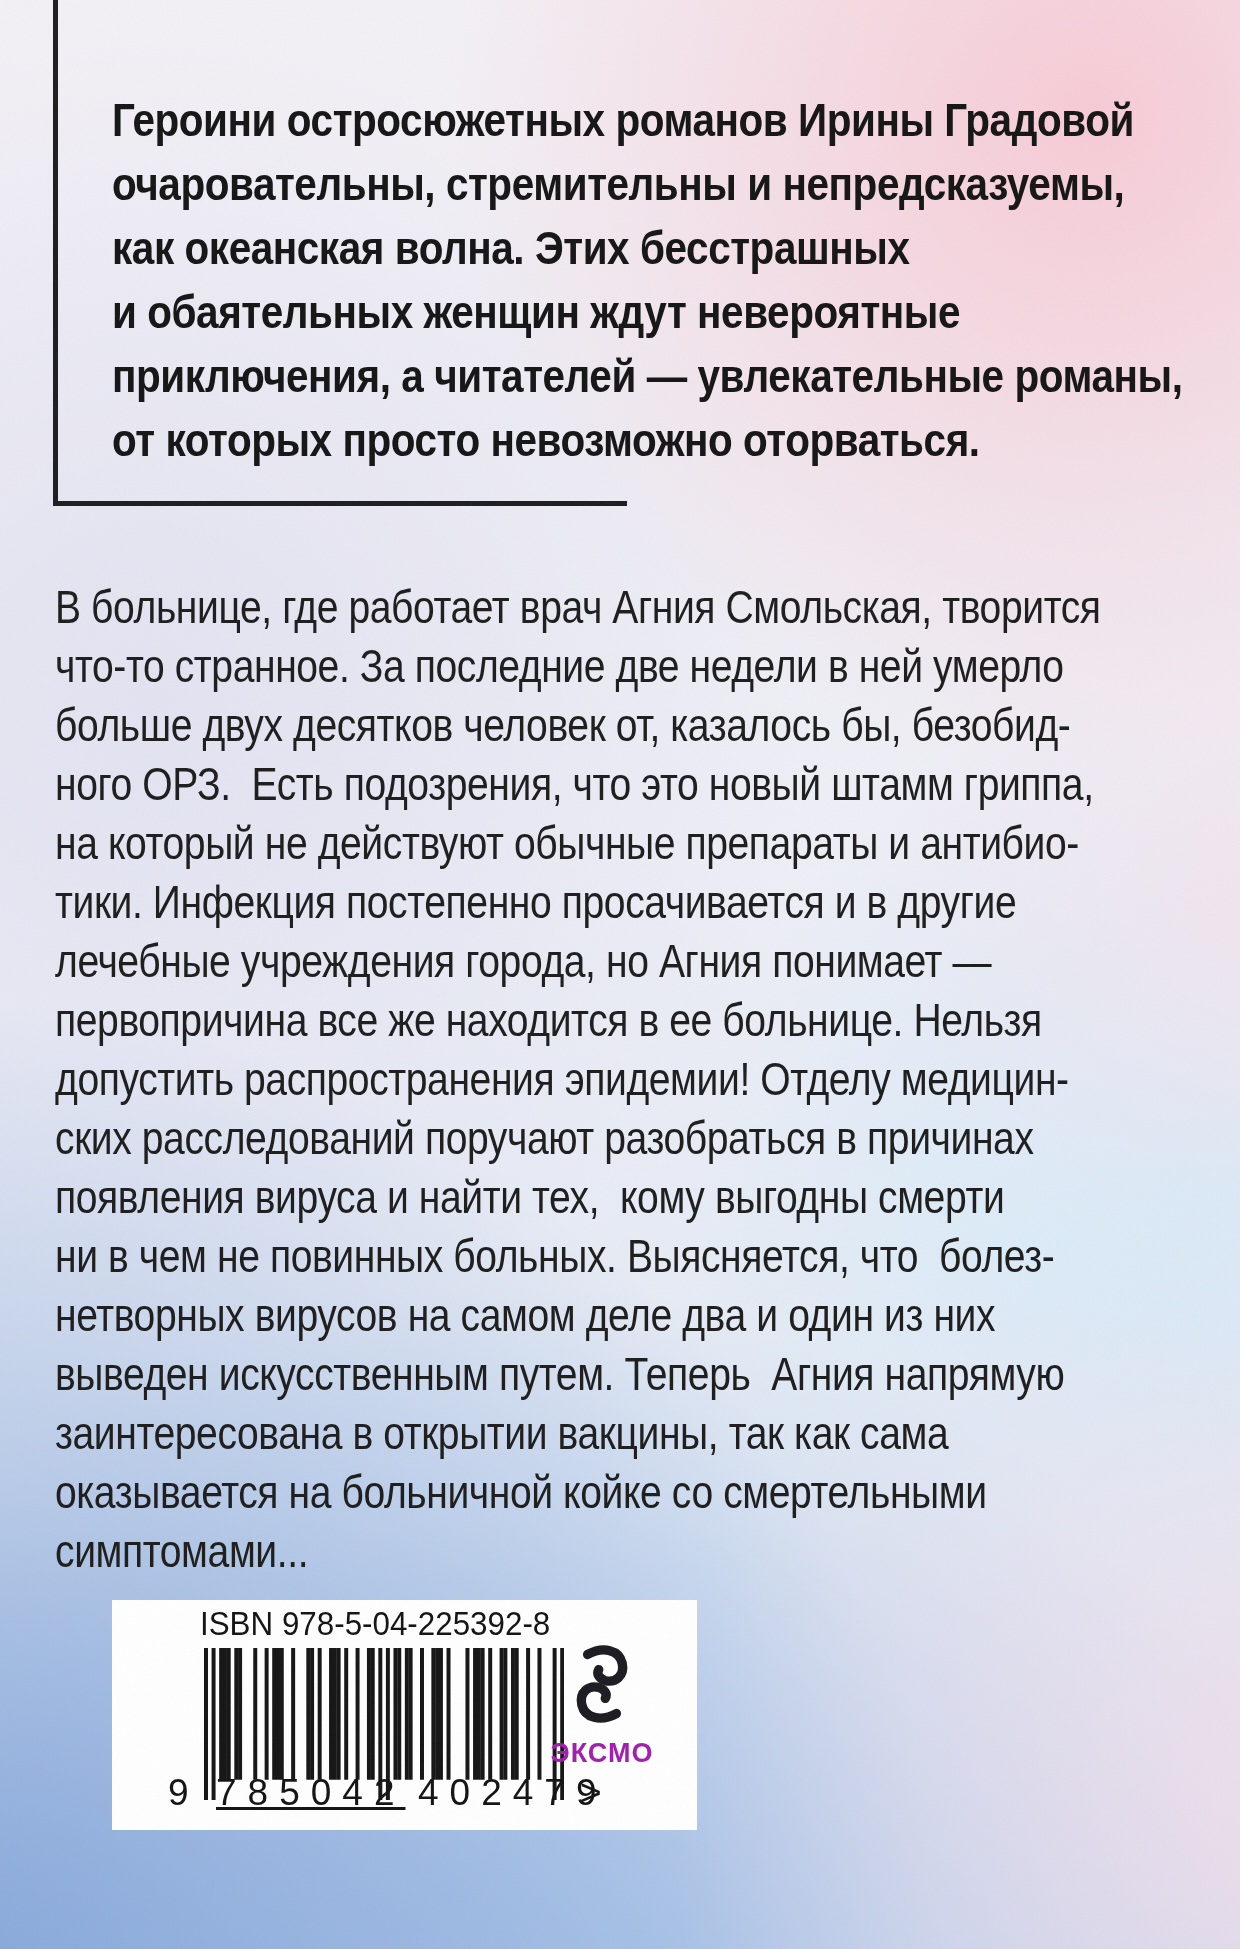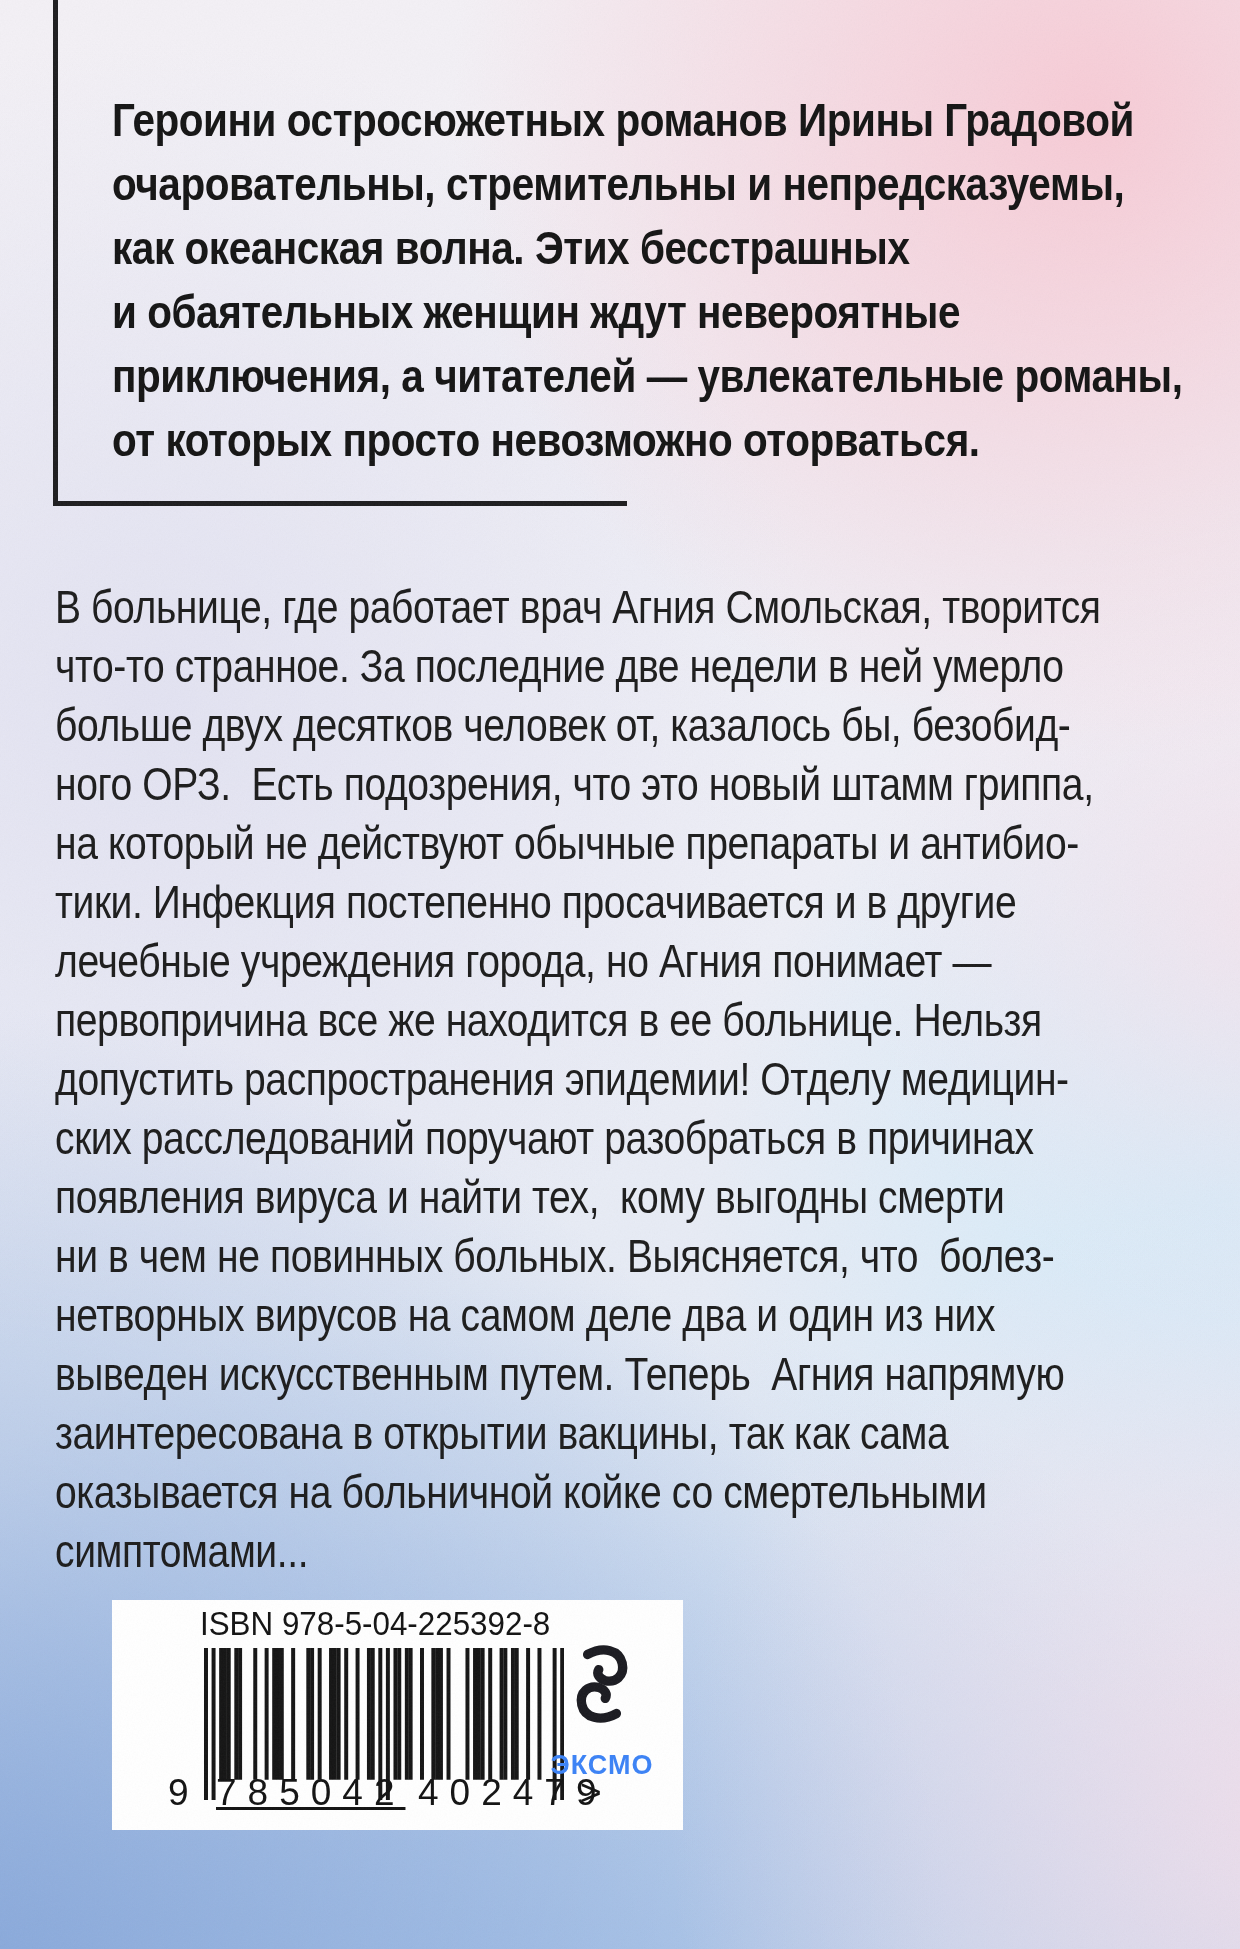--- a/index.html
+++ b/index.html
@@ -39,21 +39,21 @@
     position:absolute;left:55px;top:578px;width:1360px;
     font-size:46px;font-weight:normal;line-height:59px;color:#1c1c1c;
     letter-spacing:-0.5px;
     white-space:pre-wrap;
     transform:scaleX(0.85);transform-origin:left top;
     z-index:3;
   }
 
   .panel{
     position:absolute;left:112px;top:1600px;width:571px;height:230px;
-    background:#ffffff;z-index:4;
+    background:#ffffff;z-index:4;padding-left:14px;
   }
   .isbn{
     position:absolute;left:88px;top:5px;
     font-size:33px;color:#121212;letter-spacing:0px;
     transform:scaleX(0.95);transform-origin:left top;
     white-space:nowrap;
   }
   .bars{position:absolute;left:92px;top:48px;width:360px;height:152px;}
   .bars rect{fill:#141414;}
   .bdigit{
@@ -64,22 +64,22 @@
   .d-left{left:104px;letter-spacing:11px;text-decoration:underline;}
   .d-right{left:306px;letter-spacing:11px;}
   .d-arrow{left:468px;}
 
   .eksmo{
     position:absolute;left:432px;top:34px;width:116px;
     text-align:center;
   }
   .eksmo svg{display:block;margin:0 auto;}
   .eksmo-name{
-    margin-top:16px;
-    font-size:27px;font-weight:bold;color:#3b82f6;letter-spacing:1px;
+    margin-top:4px;
+    font-size:27px;font-weight:bold;color:#a21caf;letter-spacing:1px;
   }
 </style>
 </head>
 <body>
 
 <div class="page">
 
   <div class="box-border-left"></div>
   <div class="box-border-bottom"></div>
 

